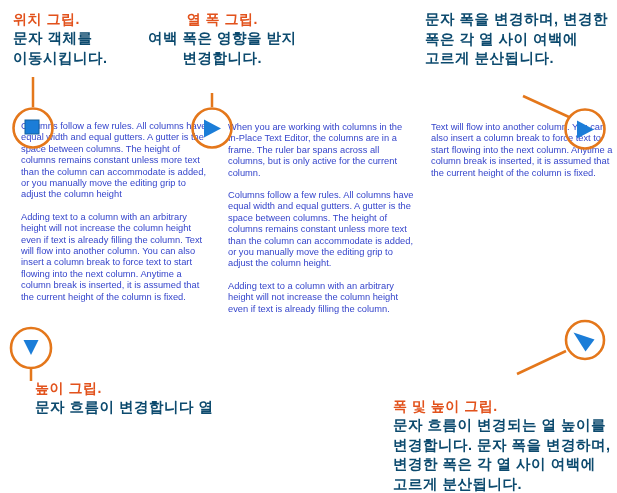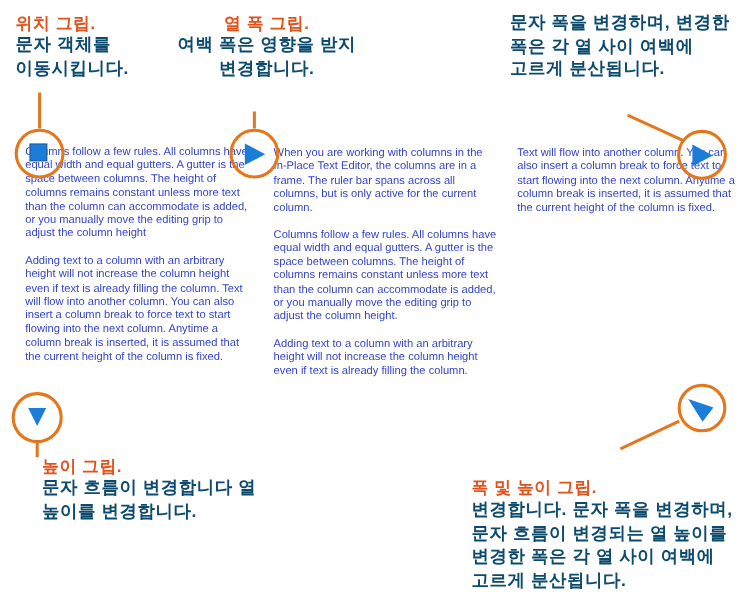--- a/index.html
+++ b/index.html
@@ -62,27 +62,26 @@
 
   <div class="ko-callout" style="left:425px; top:10px;">
     <div class="ko-line">문자 폭을 변경하며, 변경한</div>
     <div class="ko-line">폭은 각 열 사이 여백에</div>
     <div class="ko-line">고르게 분산됩니다.</div>
   </div>
 
   <div class="ko-callout" style="left:14px; top:379px;margin-left:21px;">
     <div class="ko-title">높이 그립.</div>
     <div class="ko-line">문자 흐름이 변경합니다 열</div>
-    <div class="ko-line">높이를 변경합니다.</div>
   </div>
 
   <div class="ko-callout" style="left:393px; top:361px;margin-top:36px;">
     <div class="ko-title">폭 및 높이 그립.</div>
+    <div class="ko-line">문자 흐름이 변경되는 열 높이를</div>
     <div class="ko-line">변경합니다. 문자 폭을 변경하며,</div>
-    <div class="ko-line">문자 흐름이 변경되는 열 높이를</div>
     <div class="ko-line">변경한 폭은 각 열 사이 여백에</div>
     <div class="ko-line">고르게 분산됩니다.</div>
   </div>
 
   <div class="text-col" style="left:21px; top:121px; width:188px;">
     <p>Columns follow a few rules. All columns have equal width and equal gutters. A gutter is the space between columns. The height of columns remains constant unless more text than the column can accommodate is added, or you manually move the editing grip to adjust the column height</p>
     <p>Adding text to a column with an arbitrary height will not increase the column height even if text is already filling the column. Text will flow into another column. You can also insert a column break to force text to start flowing into the next column. Anytime a column break is inserted, it is assumed that the current height of the column is fixed.</p>
   </div>
 
   <div class="text-col" style="left:228px; top:122px; width:187px;">

